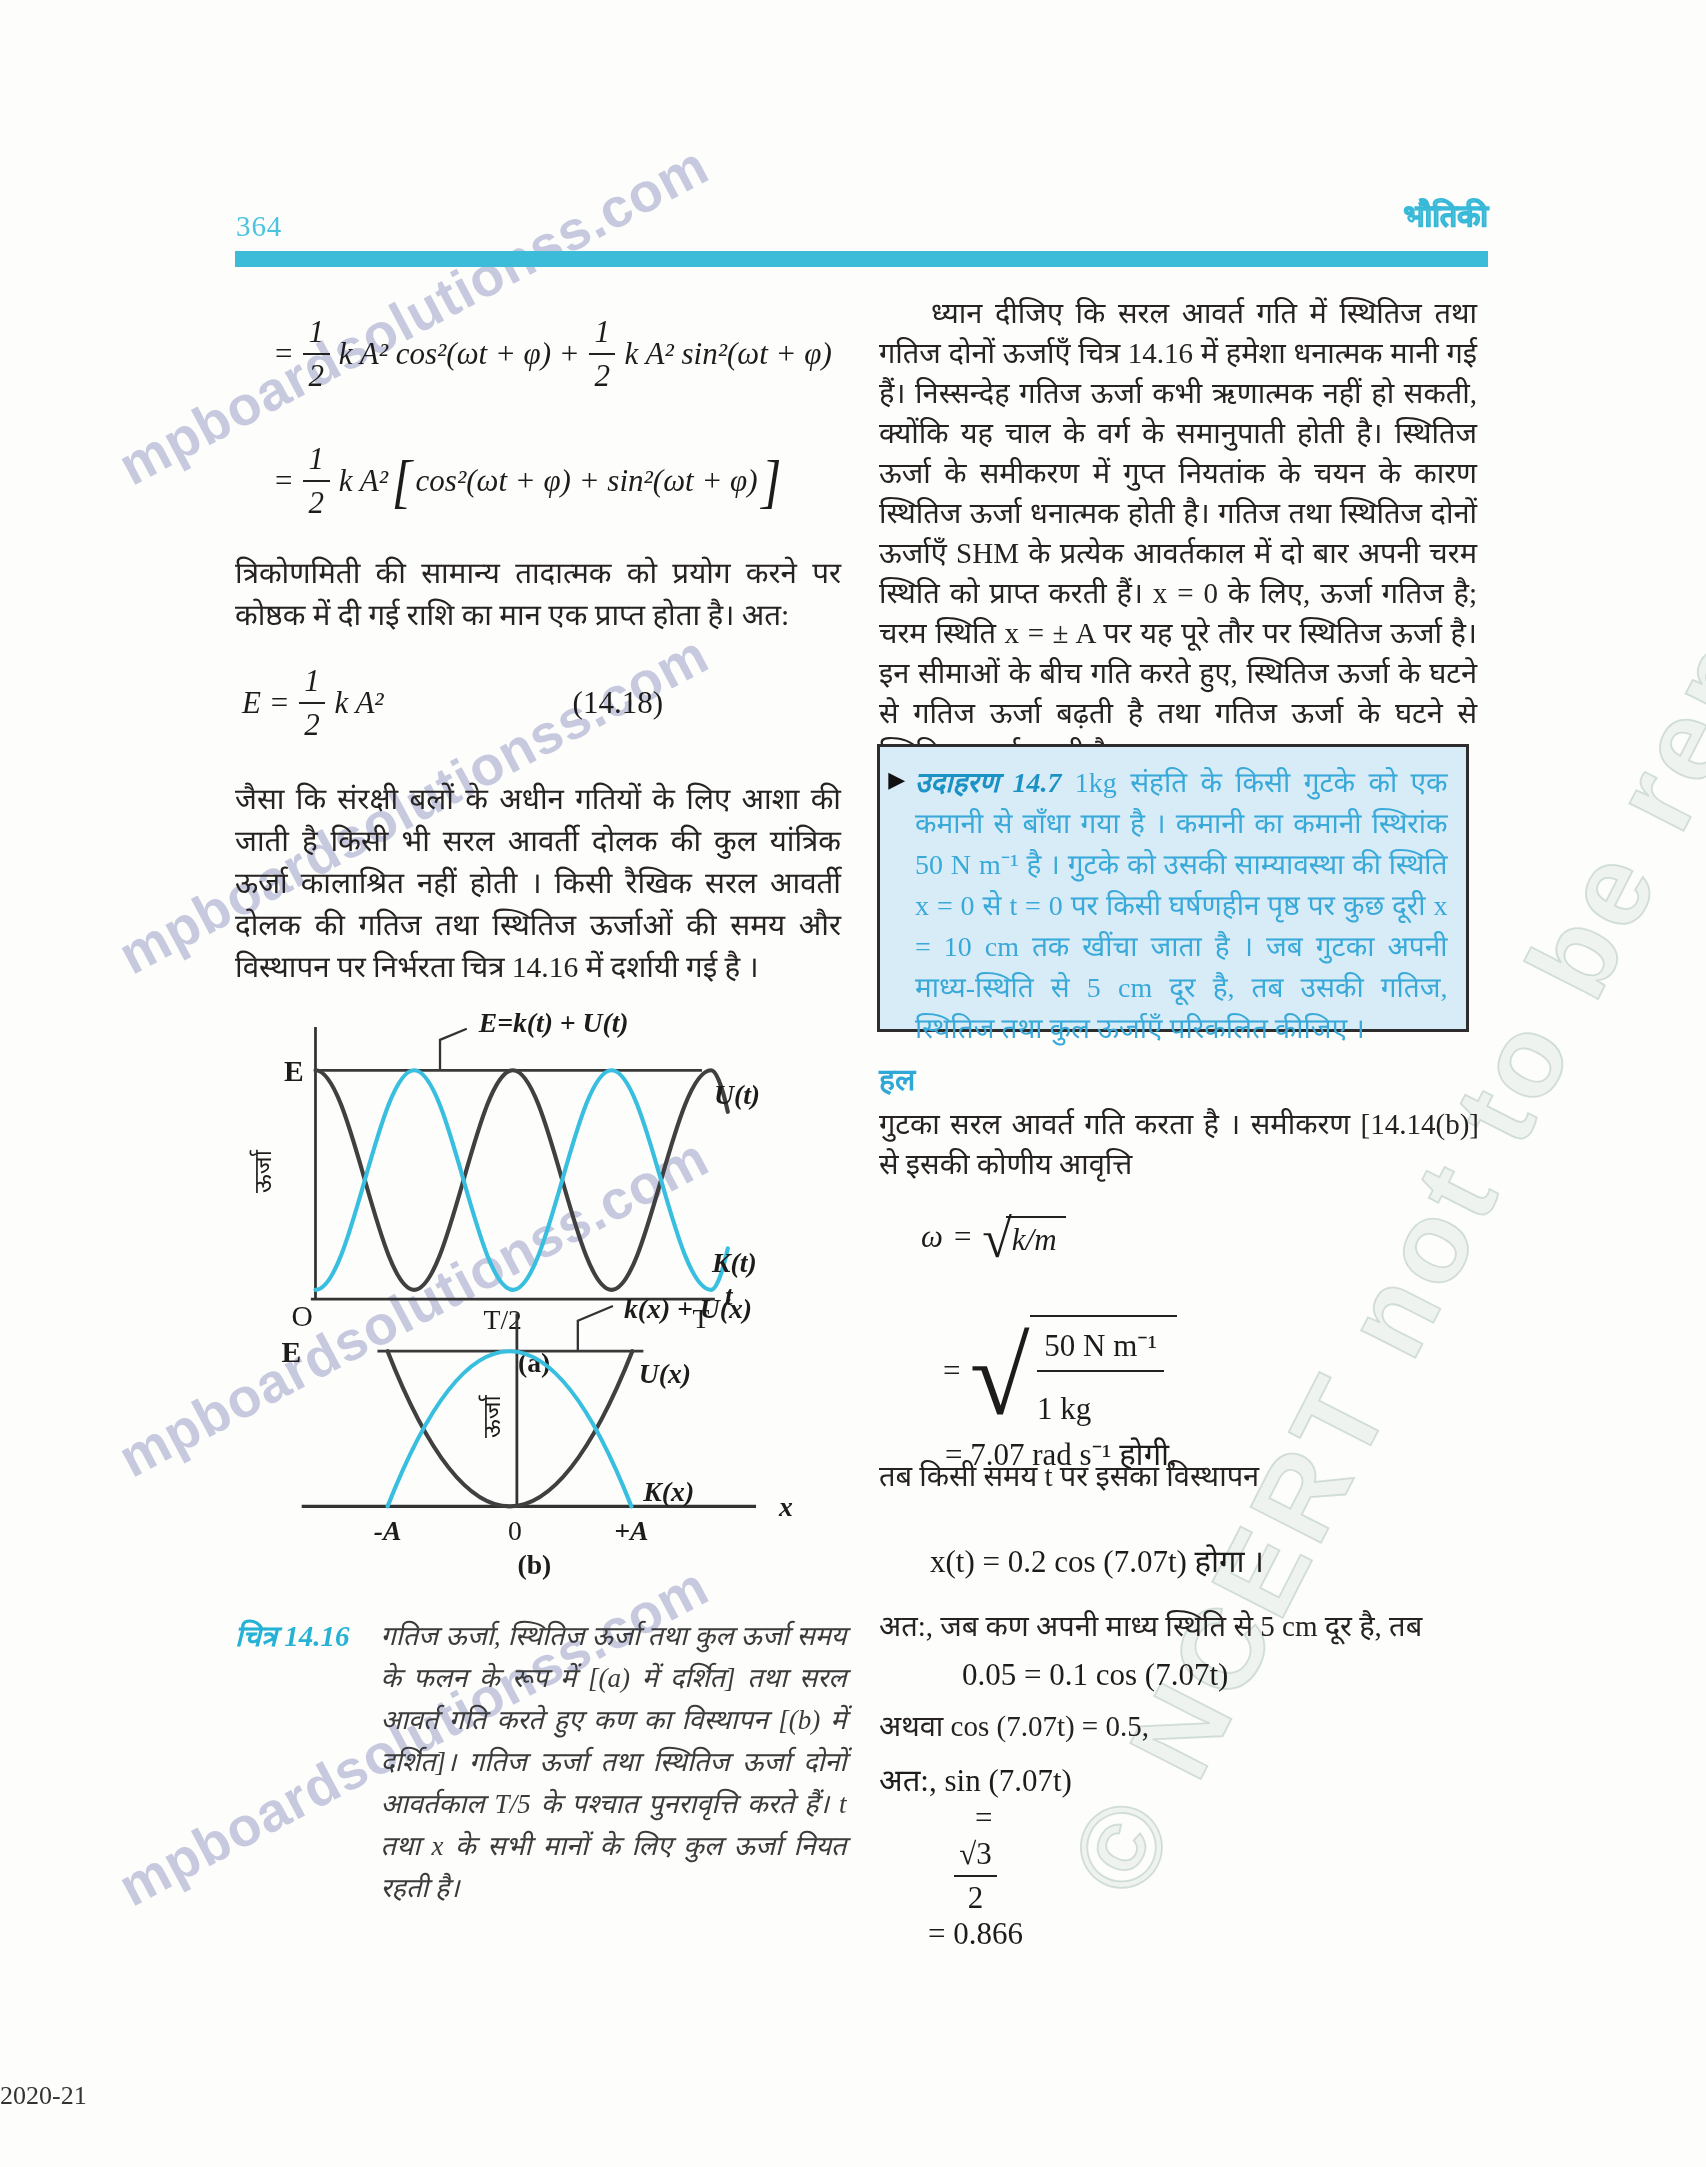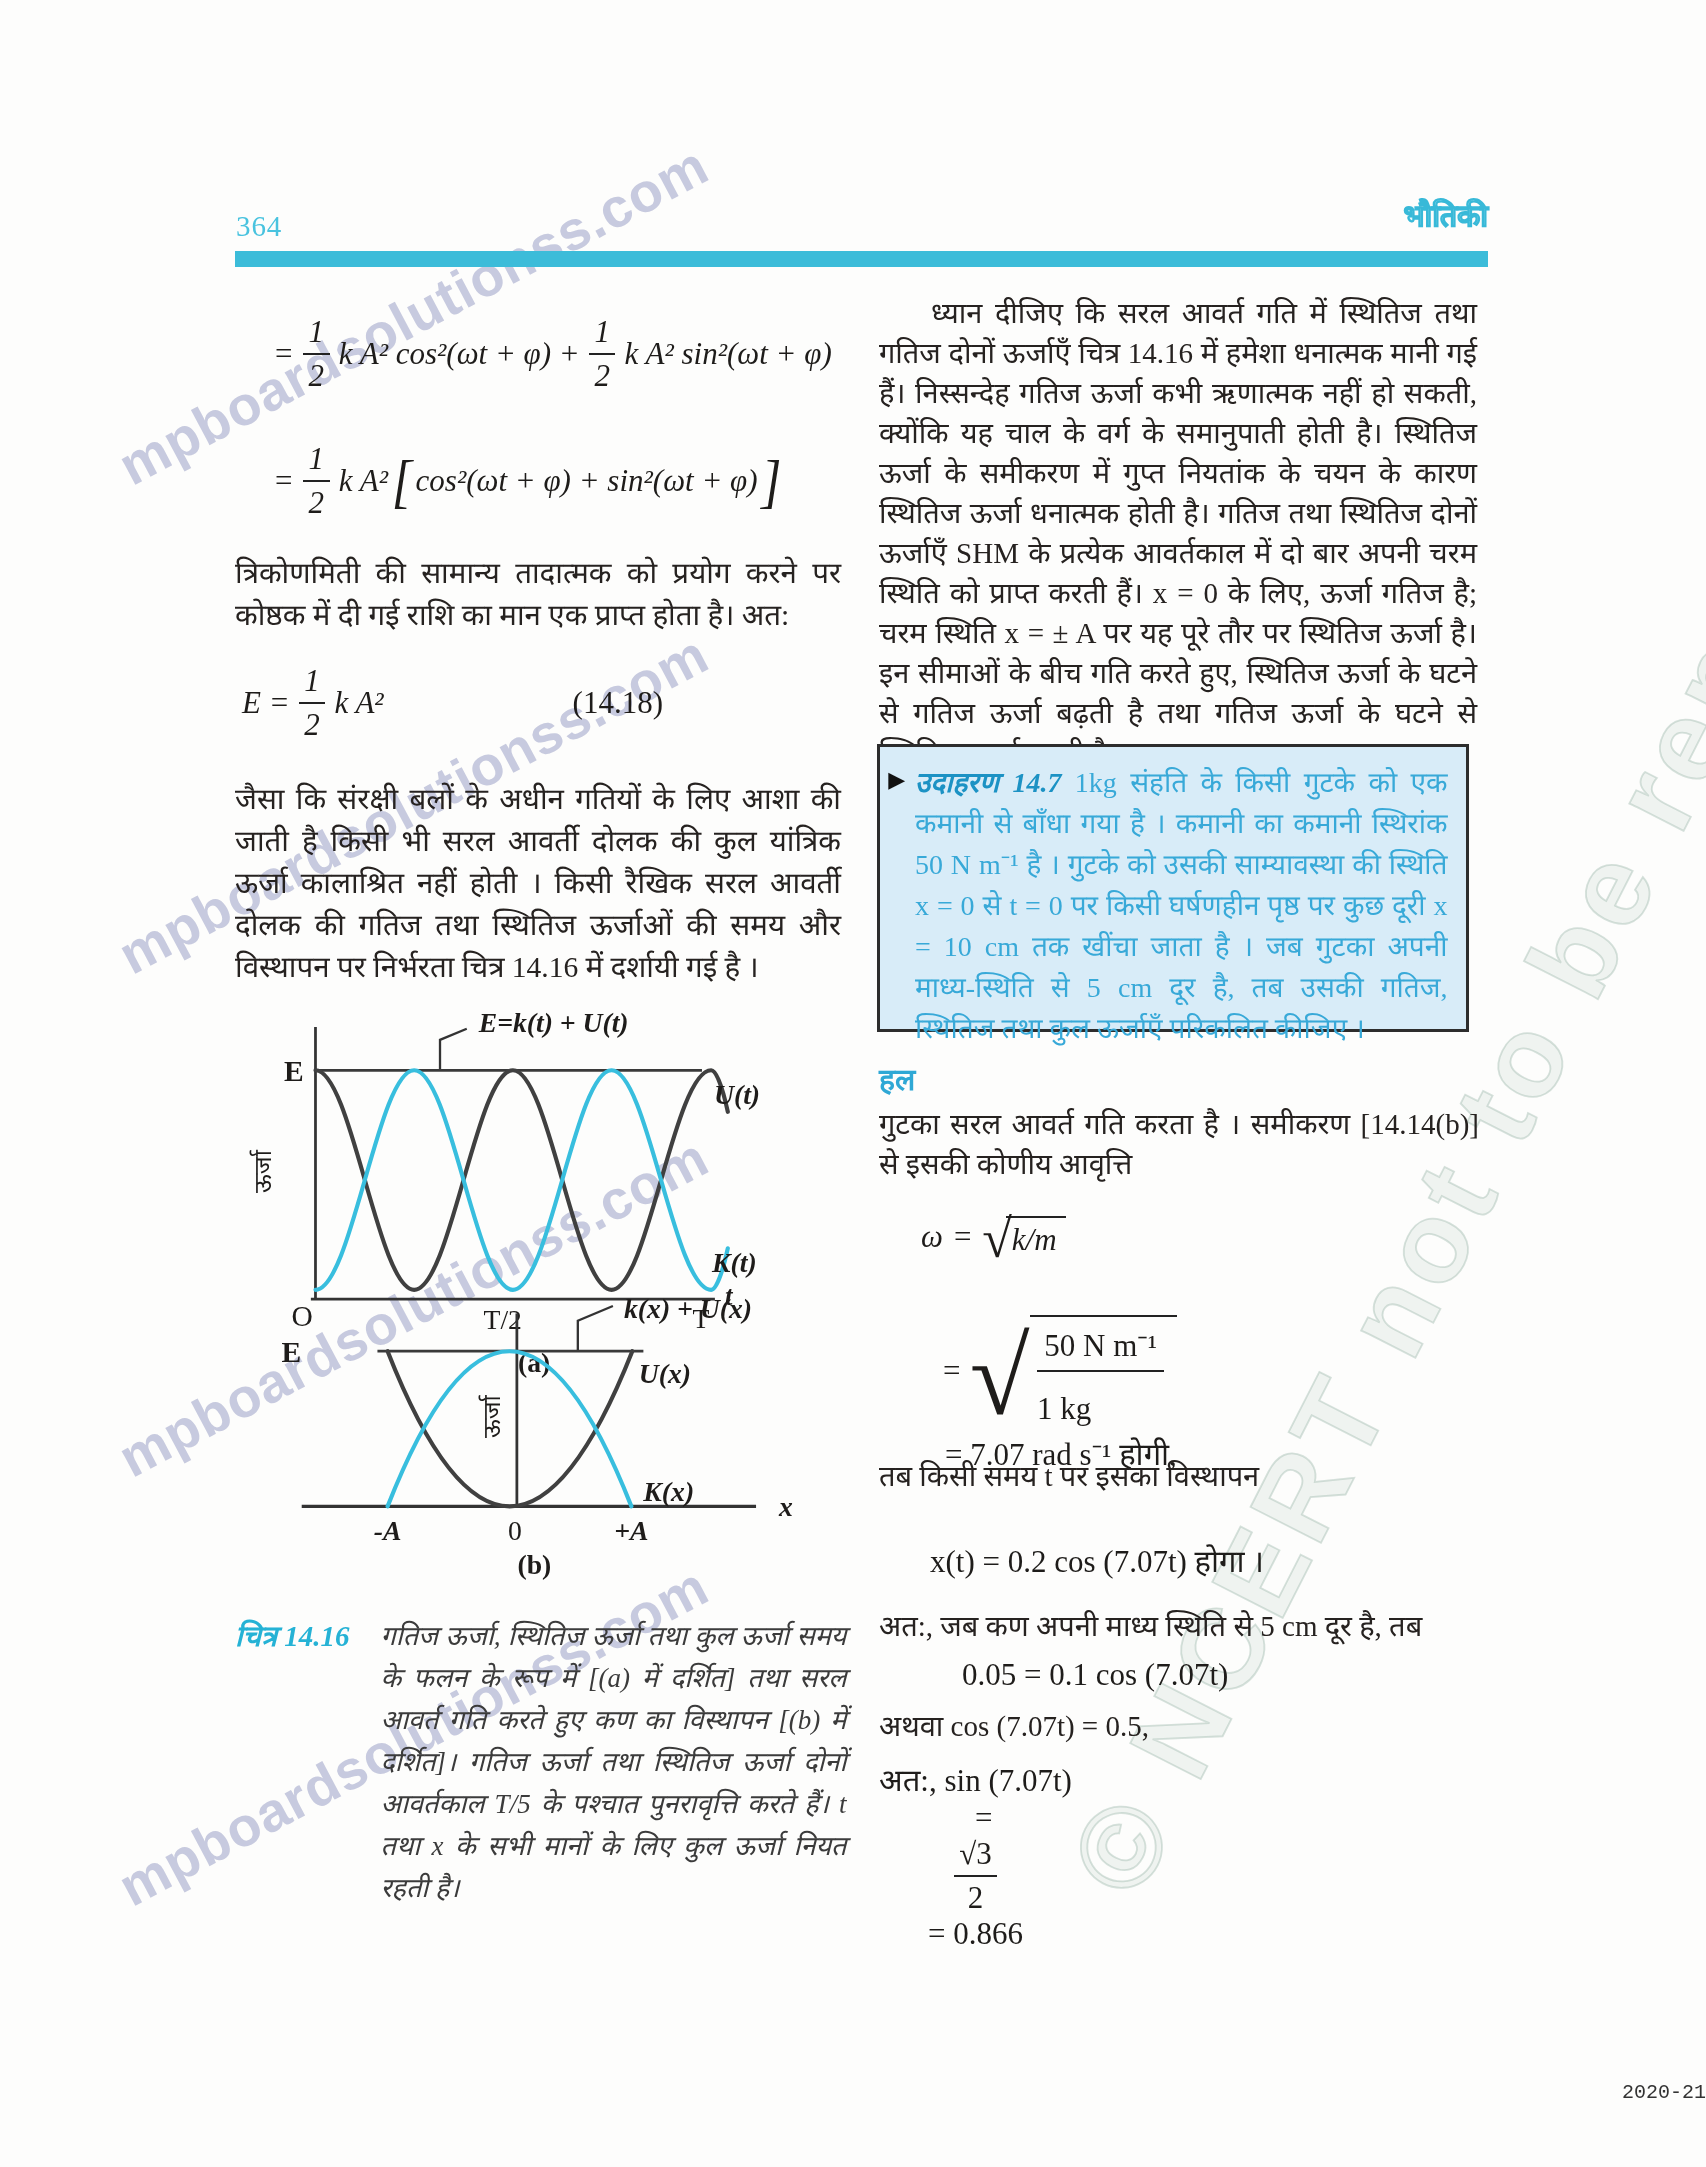--- a/index.html
+++ b/index.html
@@ -53,22 +53,22 @@
   .exmark{position:absolute;left:8.3px;top:20px;font-size:22px;color:#111;font-style:normal;}
 
   .sol{font-size:30px;font-weight:bold;color:#2fa8d5;}
 
   
   .cap{display:flex;}
   .caplabel{flex:0 0 140px;font-size:29px;font-weight:bold;font-style:italic;color:#25b2d5;}
   .captext{width:466px;margin-left:5.5px;font-size:27px;line-height:42px;font-style:italic;
            color:#3b3b3b;text-align:justify;}
 
-  .footer{width:100%;text-align:right;font-size:20px;color:#333;
-          font-family:Liberation Mono, monospace;}
+  .footer{width:100%;text-align:left;font-size:26px;color:#333;
+          font-family:Liberation Serif, serif;}
 
   
   svg text{font-family:"Liberation Serif",serif;fill:#1e1c1a;}
   .svgit{font-style:italic;font-weight:bold;}
   .svgb{font-weight:bold;}
 </style>
 </head>
 <body>
 
 <div class="page">

